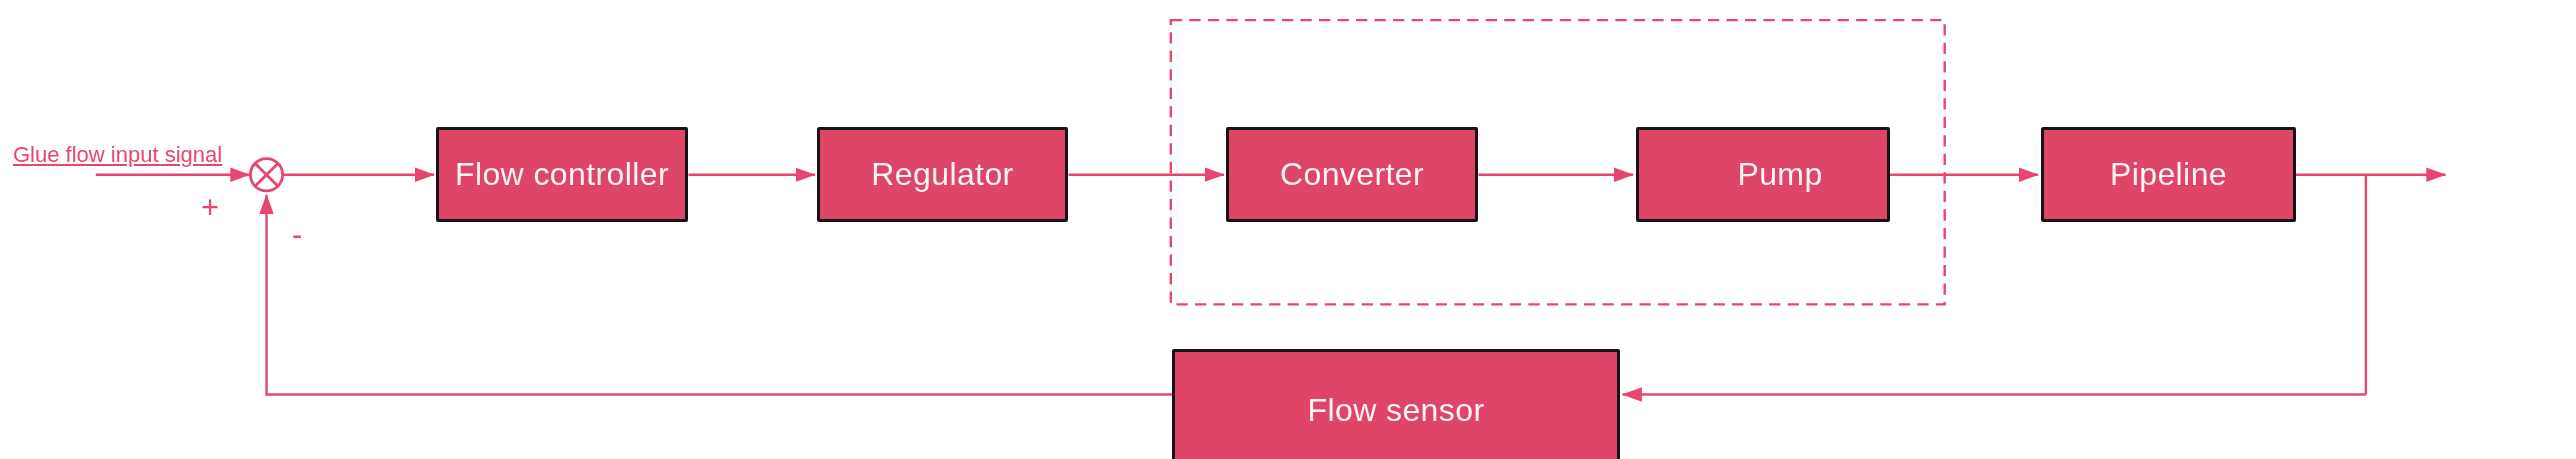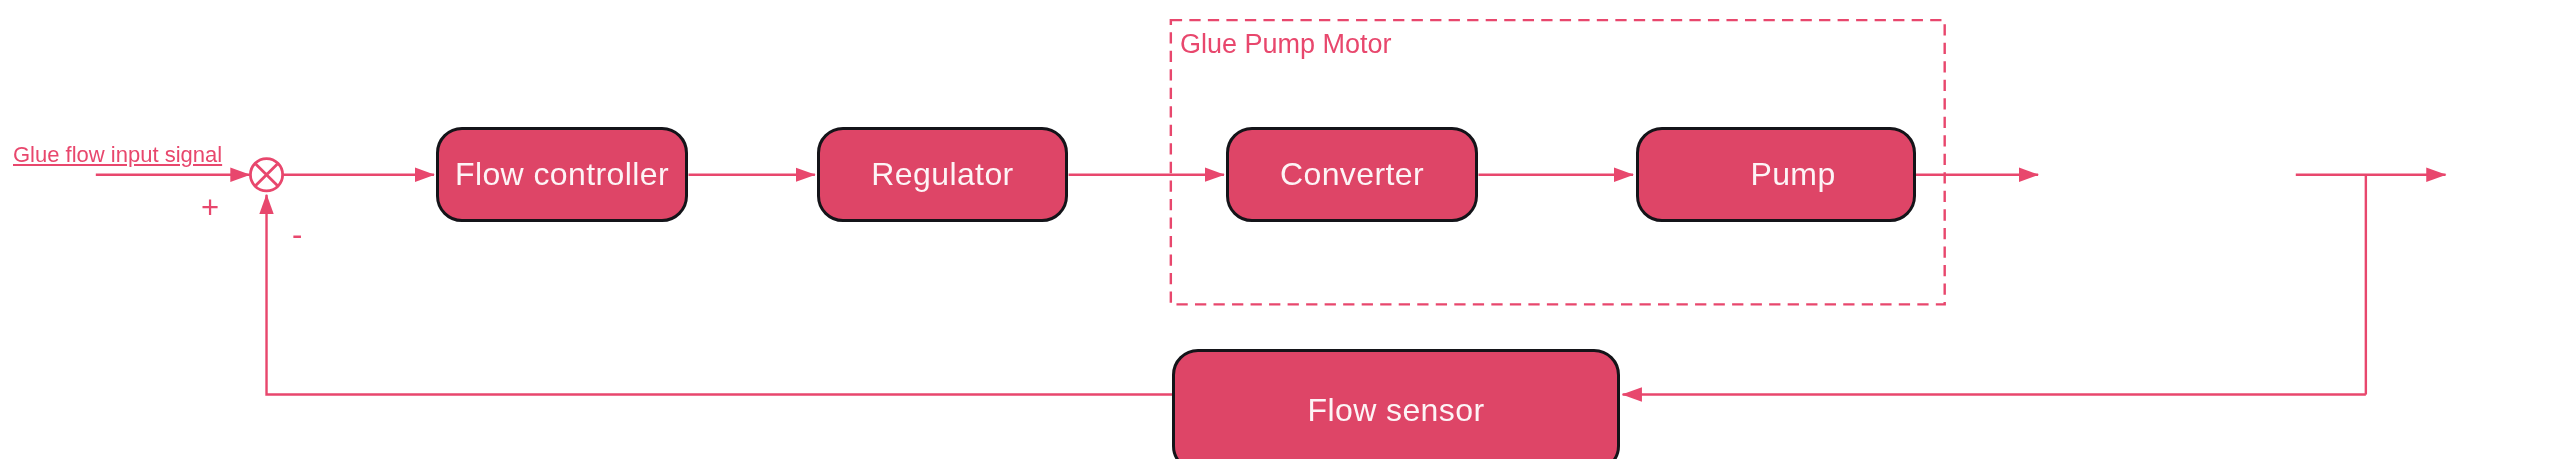--- a/index.html
+++ b/index.html
@@ -42,21 +42,21 @@
   }
   .sum-cross {
     stroke: var(--accent, #e8476d);
     stroke-width: 3.5;
     fill: none;
   }
   .block {
     position: absolute;
     background: var(--block-fill);
     border: 3.2px solid var(--block-border);
-    border-radius: 26px;
+    border-radius: 2px;
     color: var(--block-text);
     display: flex;
     align-items: center;
     justify-content: center;
     font-size: 32px;
     font-weight: 400;
     letter-spacing: 0.4px;
   }
   .signal-label {
     position: absolute;
@@ -116,32 +116,34 @@
       <circle class="sum-circle" cx="330" cy="217" r="20"></circle>
       <path class="sum-cross" d="M315.9 202.9 L344.1 231.1 M344.1 202.9 L315.9 231.1"></path>
     </g>
   </svg>
 
   <div class="signal-label" style="left:13px; top:142px;text-decoration:underline;">Glue flow input signal</div>
 
   <div class="sign-label" style="left:201px; top:192px;">+</div>
   <div class="sign-label" style="left:292px; top:219px;">-</div>
 
-  <div class="group-label" style="left:1180px; top:29px;">Glue Pump Motor</div>
 
   <div class="block" style="left:436px; top:127px; width:252px; height:95px;">
     <span>Flow controller</span>
   </div>
   <div class="block" style="left:1226px; top:127px; width:252px; height:95px;">
     <span>Converter</span>
   </div>
   <div class="block" style="left:817px; top:127px; width:251px; height:95px;">
     <span>Regulator</span>
   </div>
-  <div class="block" style="left:1636px; top:127px; width:280px; height:95px;padding-left:34px;">
+  <div class="block" style="left:1636px; top:127px; width:254px; height:95px;padding-left:34px;">
     <span>Pump</span>
+  </div>
+  <div class="block" style="left:2041px; top:127px; width:255px; height:95px;">
+    <span>Pipeline</span>
   </div>
   <div class="block" style="left:1172px; top:349px; width:448px; height:123px;">
     <span>Flow sensor</span>
   </div>
 
 </div>
 
 
 </body></html>

